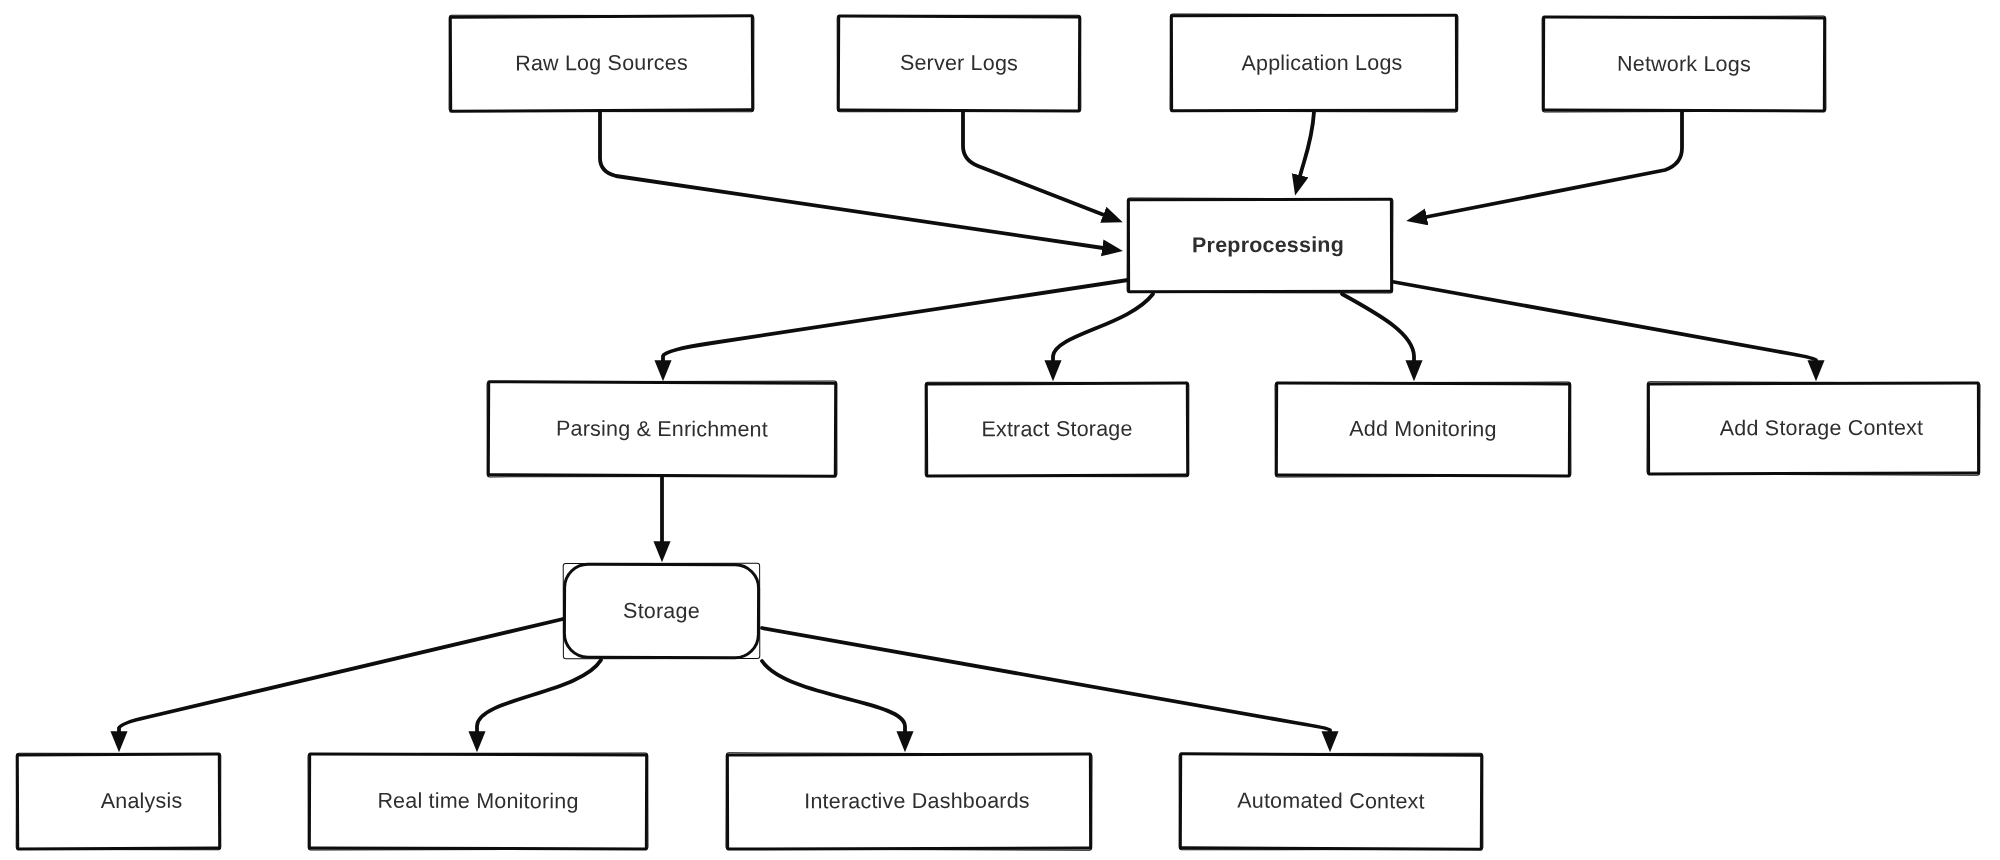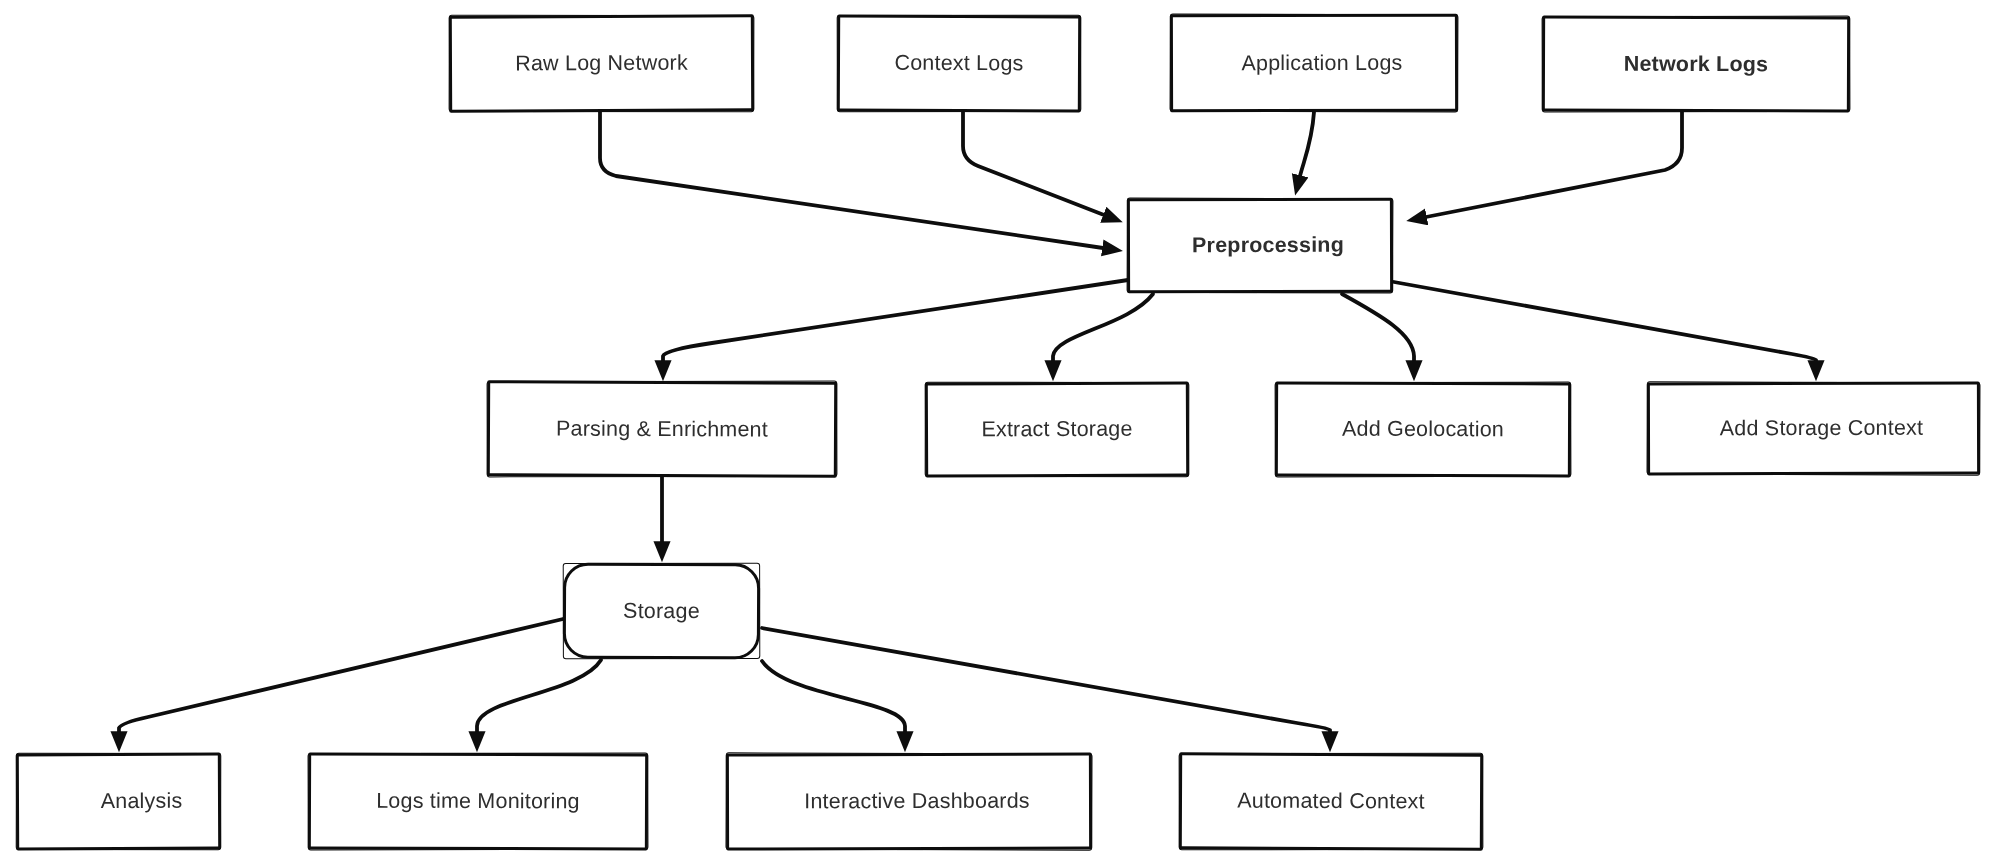--- a/index.html
+++ b/index.html
@@ -62,58 +62,58 @@
       <path d="M1394,282 L1792,354 Q1814,358 1816,360 L1816,361" marker-end="url(#arw)"></path>
       <path d="M662,477 L662,542" marker-end="url(#arw)"></path>
       <path d="M563,619 L148,717 Q121,723 119,728 L119,732" marker-end="url(#arw)"></path>
       <path d="M601,660 C580,694 478,698 477,726 L477,732" marker-end="url(#arw)"></path>
       <path d="M762,661 C788,698 904,700 905,726 L905,732" marker-end="url(#arw)"></path>
       <path d="M762,628 L1297,723 Q1328,728 1330,730 L1330,732" marker-end="url(#arw)"></path>
     </g>
   </svg>
 
   <div class="node r1" style="left:449px;top:15px;width:305px;height:97px;">
-    <span class="lbl">Raw Log Network</span>
+    <span class="lbl">Raw Log Sources</span>
   </div>
   <div class="node alt r2" style="left:837px;top:15px;width:244px;height:97px;">
-    <span class="lbl">Context Logs</span>
+    <span class="lbl">Server Logs</span>
   </div>
   <div class="node r3" style="left:1170px;top:14px;width:288px;height:98px;">
     <span class="lbl">Application Logs</span>
   </div>
-  <div class="node alt r4" style="left:1542px;top:16px;width:308px;height:96px;font-weight:bold;">
+  <div class="node alt r4" style="left:1542px;top:16px;width:284px;height:96px;">
     <span class="lbl">Network Logs</span>
   </div>
 
   <div class="node r3" style="left:1127px;top:198px;width:266px;height:95px;font-weight:bold;">
     <span class="lbl">Preprocessing</span>
   </div>
 
   <div class="node alt r2" style="left:487px;top:381px;width:350px;height:96px;">
     <span class="lbl">Parsing &amp; Enrichment</span>
   </div>
   <div class="node r1" style="left:925px;top:382px;width:264px;height:95px;">
     <span class="lbl">Extract Storage</span>
   </div>
   <div class="node alt r4" style="left:1275px;top:382px;width:296px;height:95px;">
-    <span class="lbl">Add Geolocation</span>
+    <span class="lbl">Add Monitoring</span>
   </div>
   <div class="node r3" style="left:1647px;top:382px;width:333px;height:93px;">
     <span class="lbl">Add Storage Context</span>
   </div>
 
   <div class="node alt r2" style="left:563px;top:563px;width:197px;height:96px;border-radius:25px;">
     <span class="lbl">Storage</span>
   </div>
 
   <div class="node r1" style="left:16px;top:753px;width:205px;height:97px;padding-left:46px;">
     <span class="lbl">Analysis</span>
   </div>
   <div class="node alt r4" style="left:308px;top:753px;width:340px;height:97px;">
-    <span class="lbl">Logs time Monitoring</span>
+    <span class="lbl">Real time Monitoring</span>
   </div>
   <div class="node r3" style="left:726px;top:753px;width:366px;height:97px;">
     <span class="lbl">Interactive Dashboards</span>
   </div>
   <div class="node alt r2" style="left:1179px;top:753px;width:304px;height:97px;">
     <span class="lbl">Automated Context</span>
   </div>
 
 </div>
 

